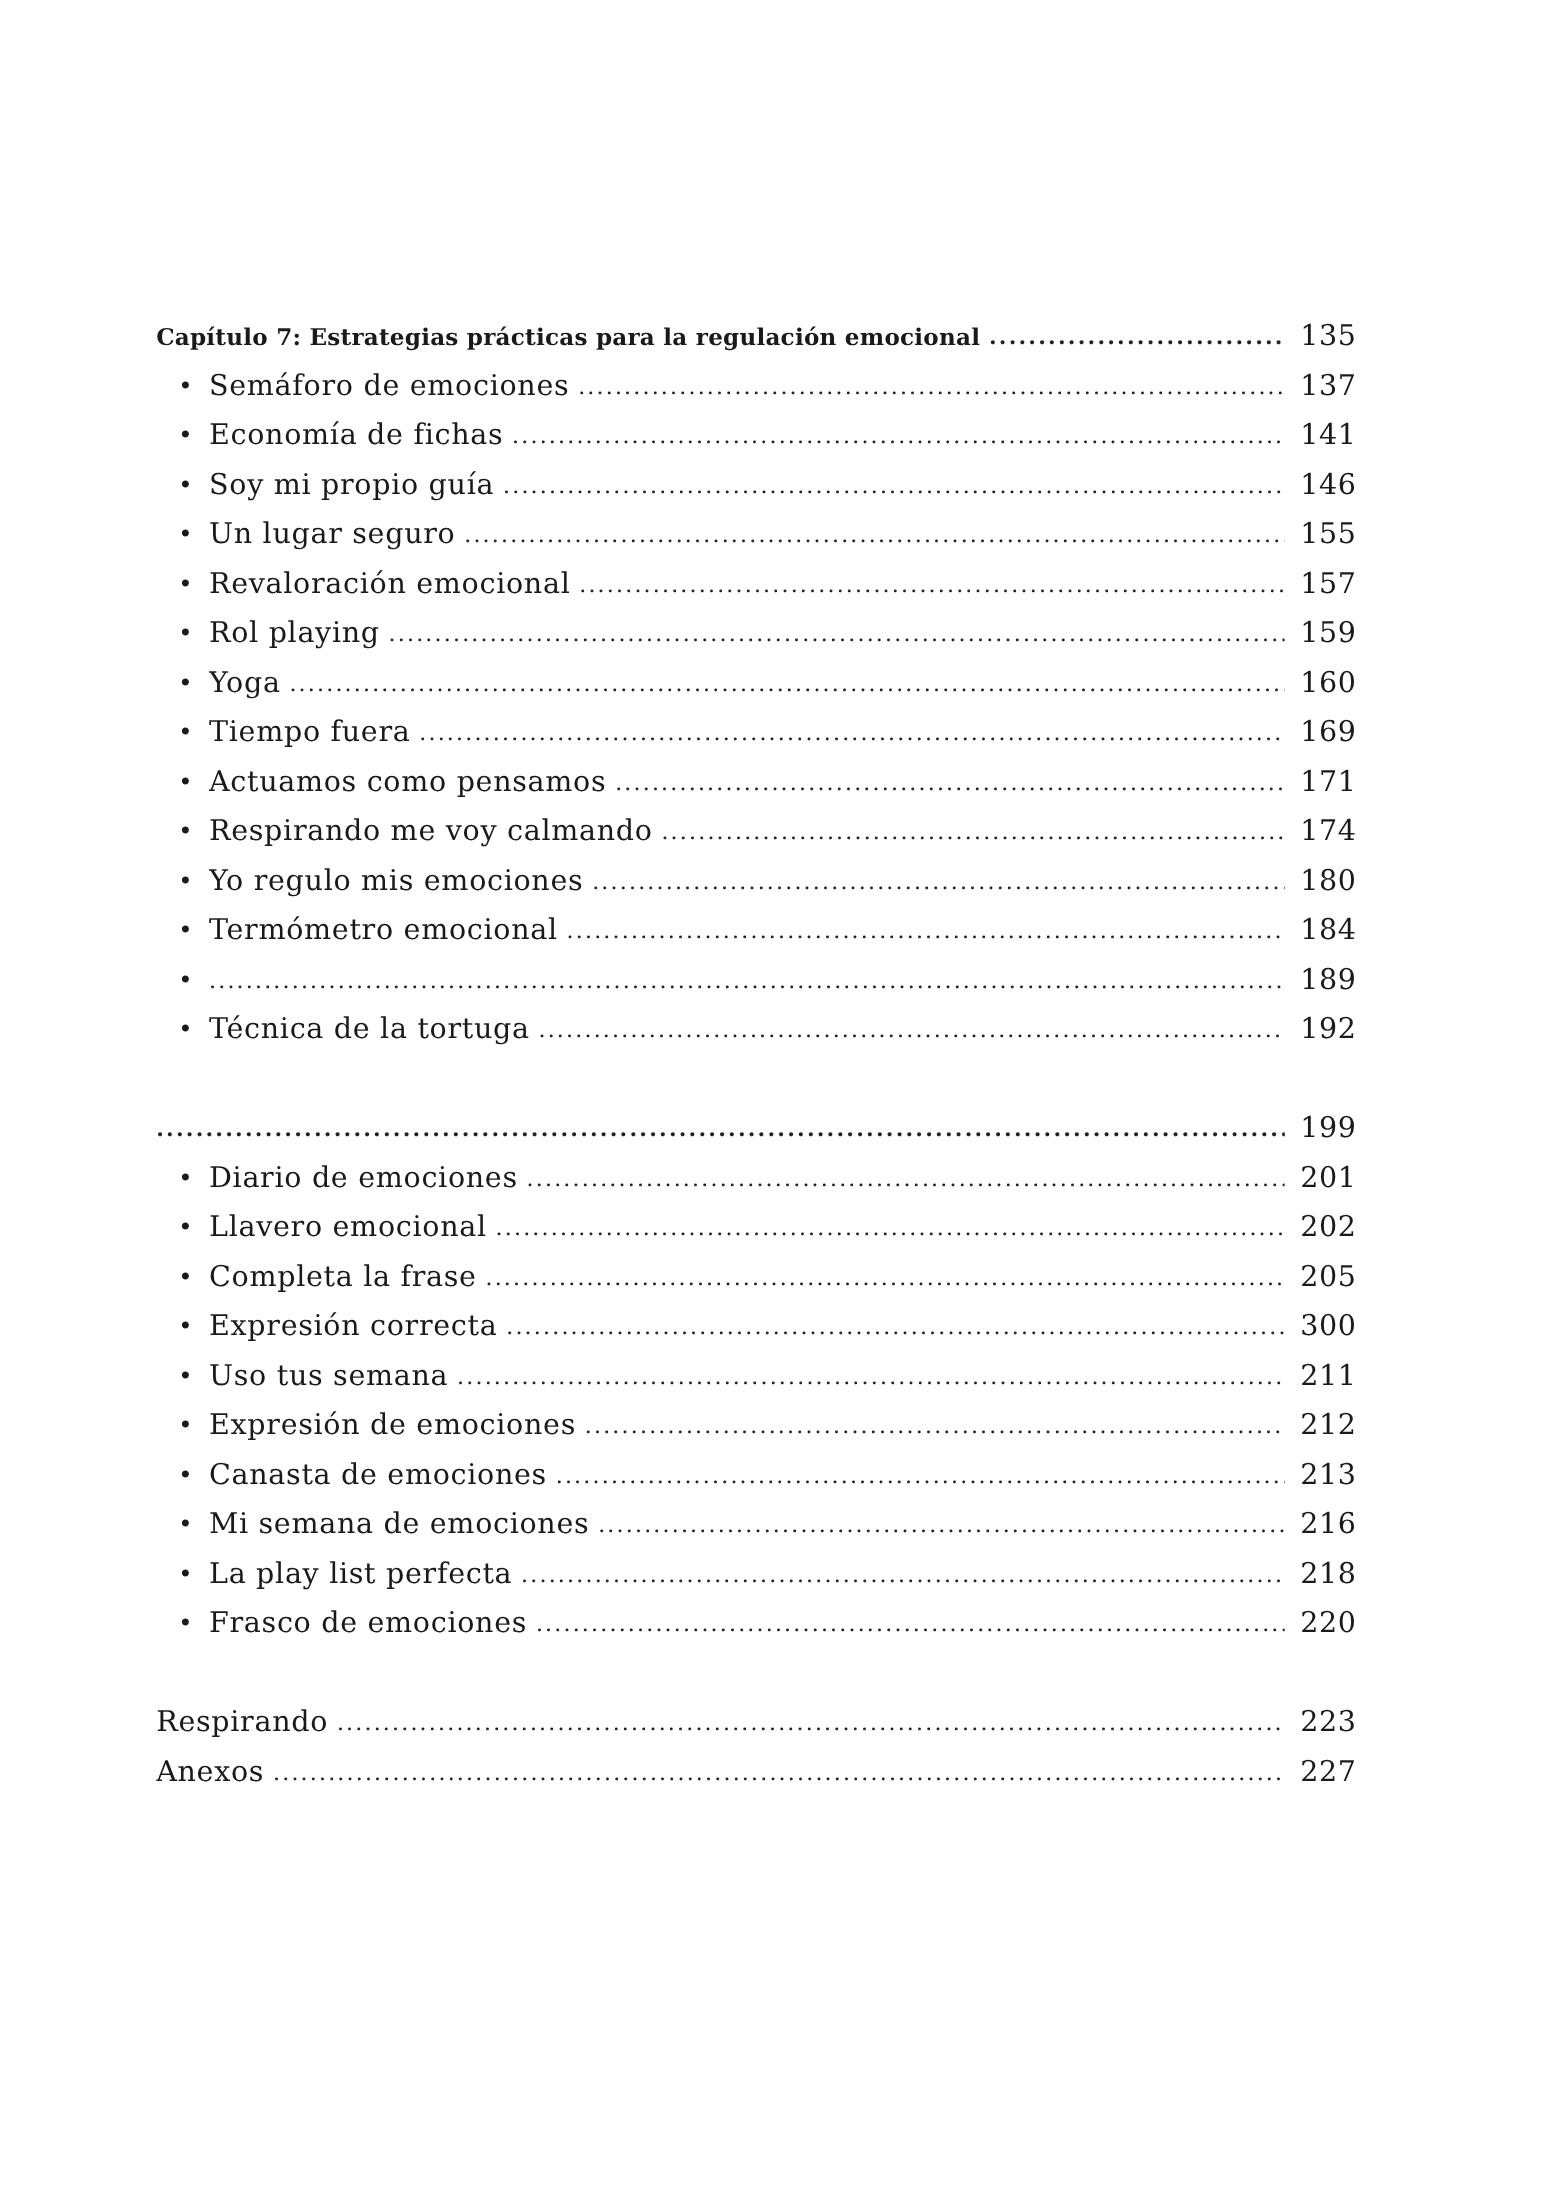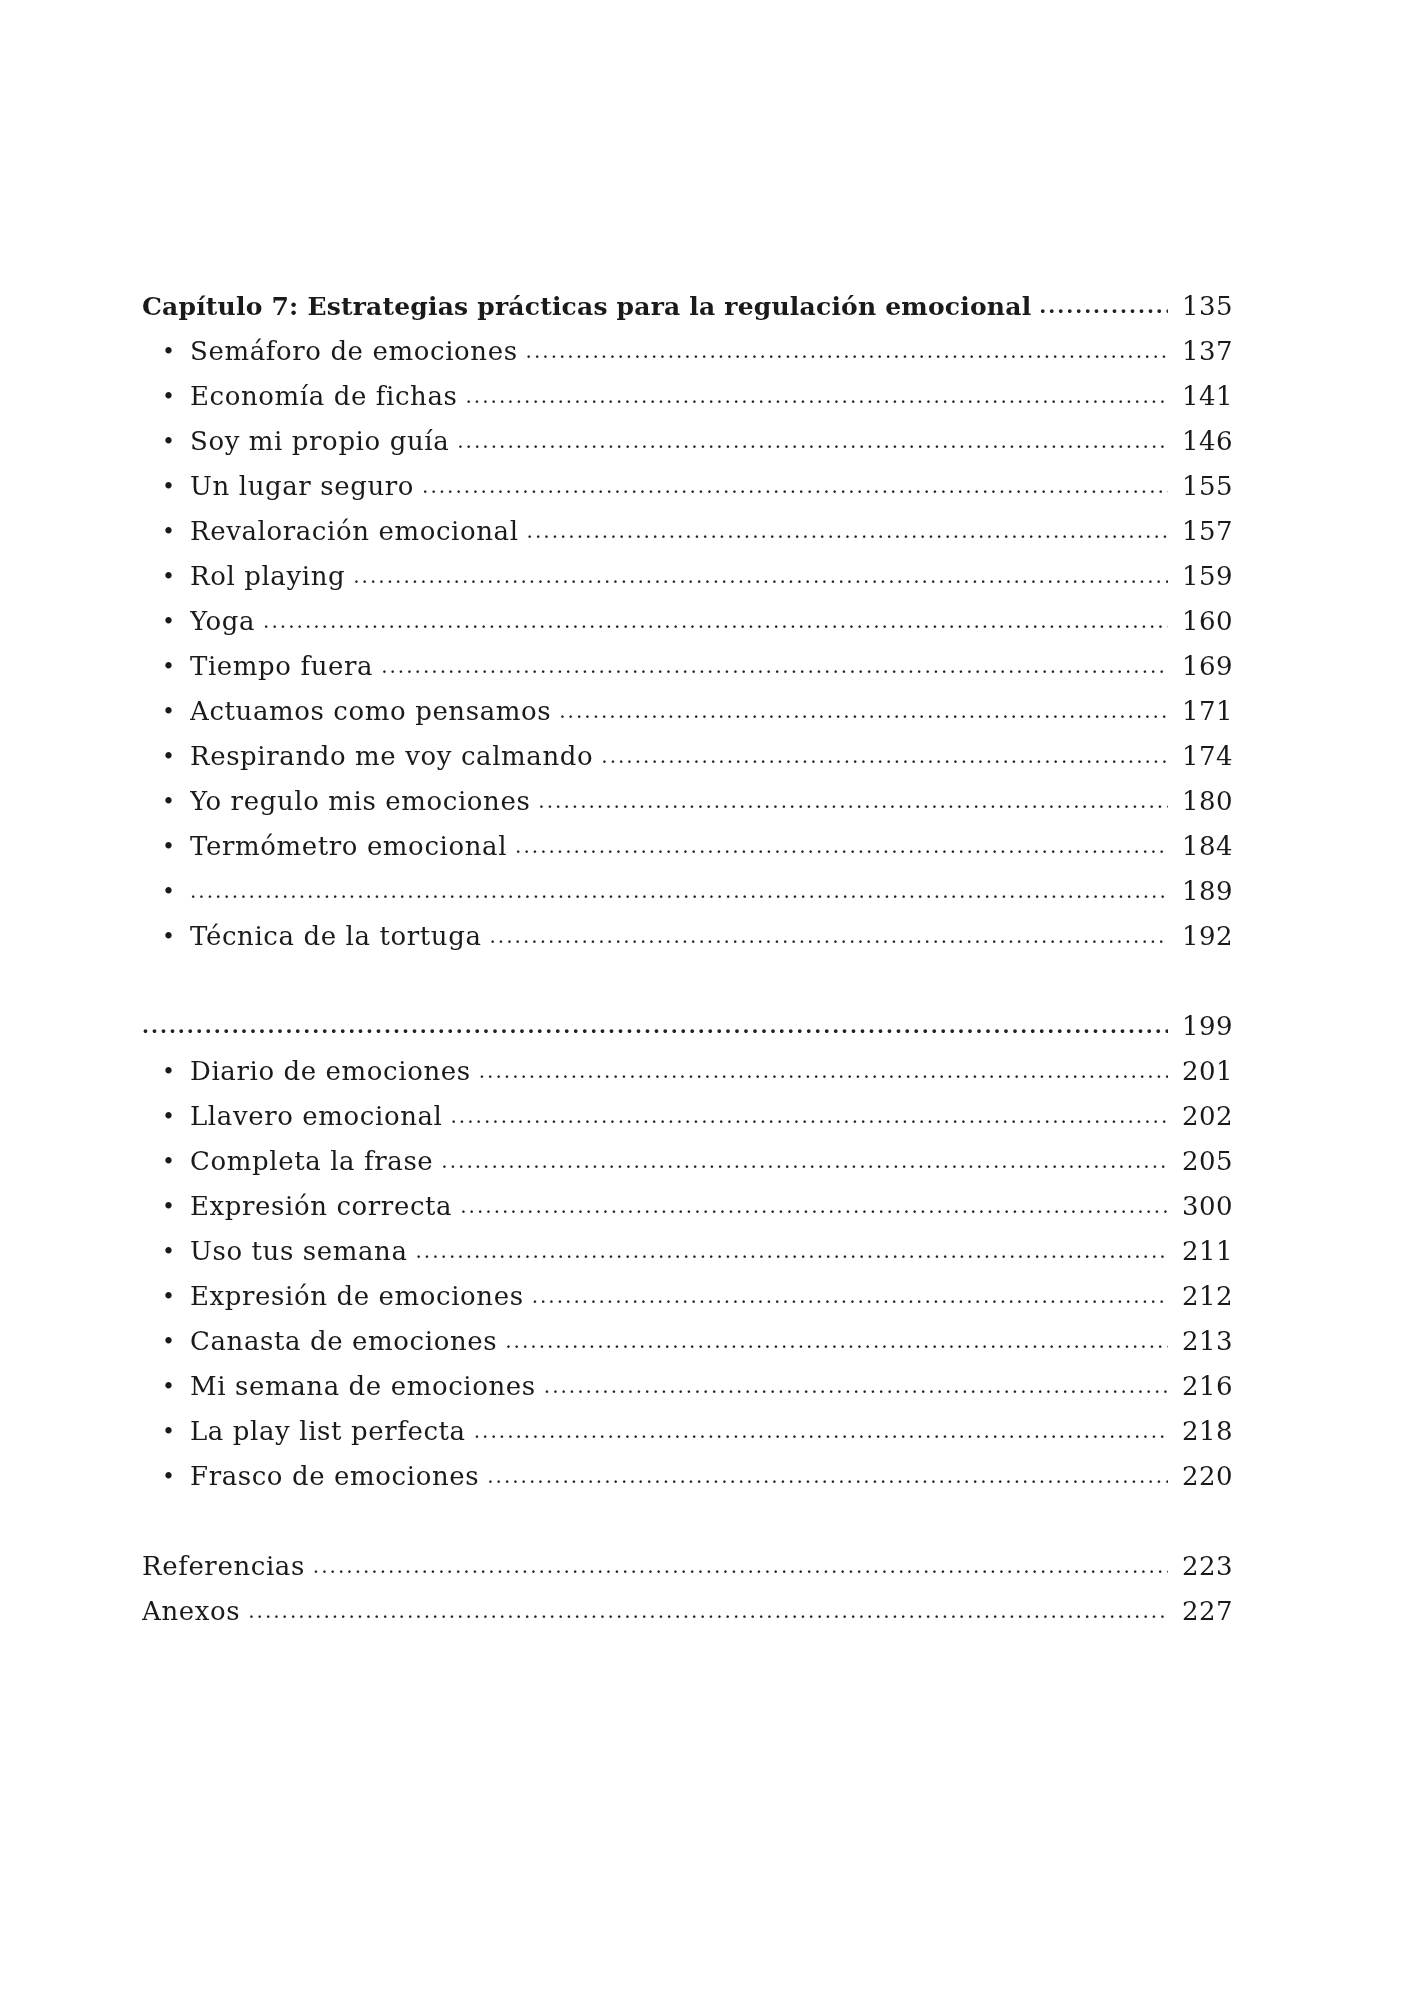--- a/index.html
+++ b/index.html
@@ -6,21 +6,21 @@
   body { width: 1414px; height: 2000px; position: relative; overflow: hidden;
          font-family: "DejaVu Serif", "Liberation Serif", serif; color: #1a1a1a; }
   .toc { position: absolute; left: 142px; top: 284px; width: 1100px; }
   .row { position: relative; height: 45px; line-height: 45px; font-size: 26px;
          letter-spacing: 0.6px; white-space: nowrap; }
   .row .lead { position: absolute; left: 0; width: 1026px; overflow: hidden; display: flex; }
   .row .text { flex: 0 0 auto; background: #fff; padding-right: 8px; }
   .row .dots { flex: 1 1 auto; overflow: hidden; letter-spacing: 2px; font-size: 20px; color: #222; }
   .row .dots::after { content: "..........................................................................................................................................................................................................................................................................................."; }
   .row .page { position: absolute; left: 1040px; }
-  .row.chapter .lead .text { font-weight: bold; font-size: 25px; letter-spacing: 0.2px; }
+  .row.chapter .lead .text { font-weight: bold; font-size: 21px; letter-spacing: 0.2px; }
   .row.chapter .dots { font-weight: bold; }
   .row.item .lead { left: 48px; width: 978px; }
   .row.item .bullet { position: absolute; left: 20px; font-size: 22px; }
   .gap { height: 45px; }
   .page-num { letter-spacing: 0.5px; }
 </style>
 </head>
 <body>
 
 <div class="toc">
@@ -234,21 +234,21 @@
           <span class="dots"></span>
         </div>
         <span class="page page-num">220</span>
       </div>
     </div>
 
   <div class="gap"></div>
 
   <div class="row">
     <div class="lead">
-        <span class="text">Referencias</span>
+        <span class="text">Respirando</span>
         <span class="dots"></span>
       </div>
     <span class="page page-num">223</span>
   </div>
   <div class="row">
     <div class="lead">
         <span class="text">Anexos</span>
         <span class="dots"></span>
       </div>
     <span class="page page-num">227</span>

